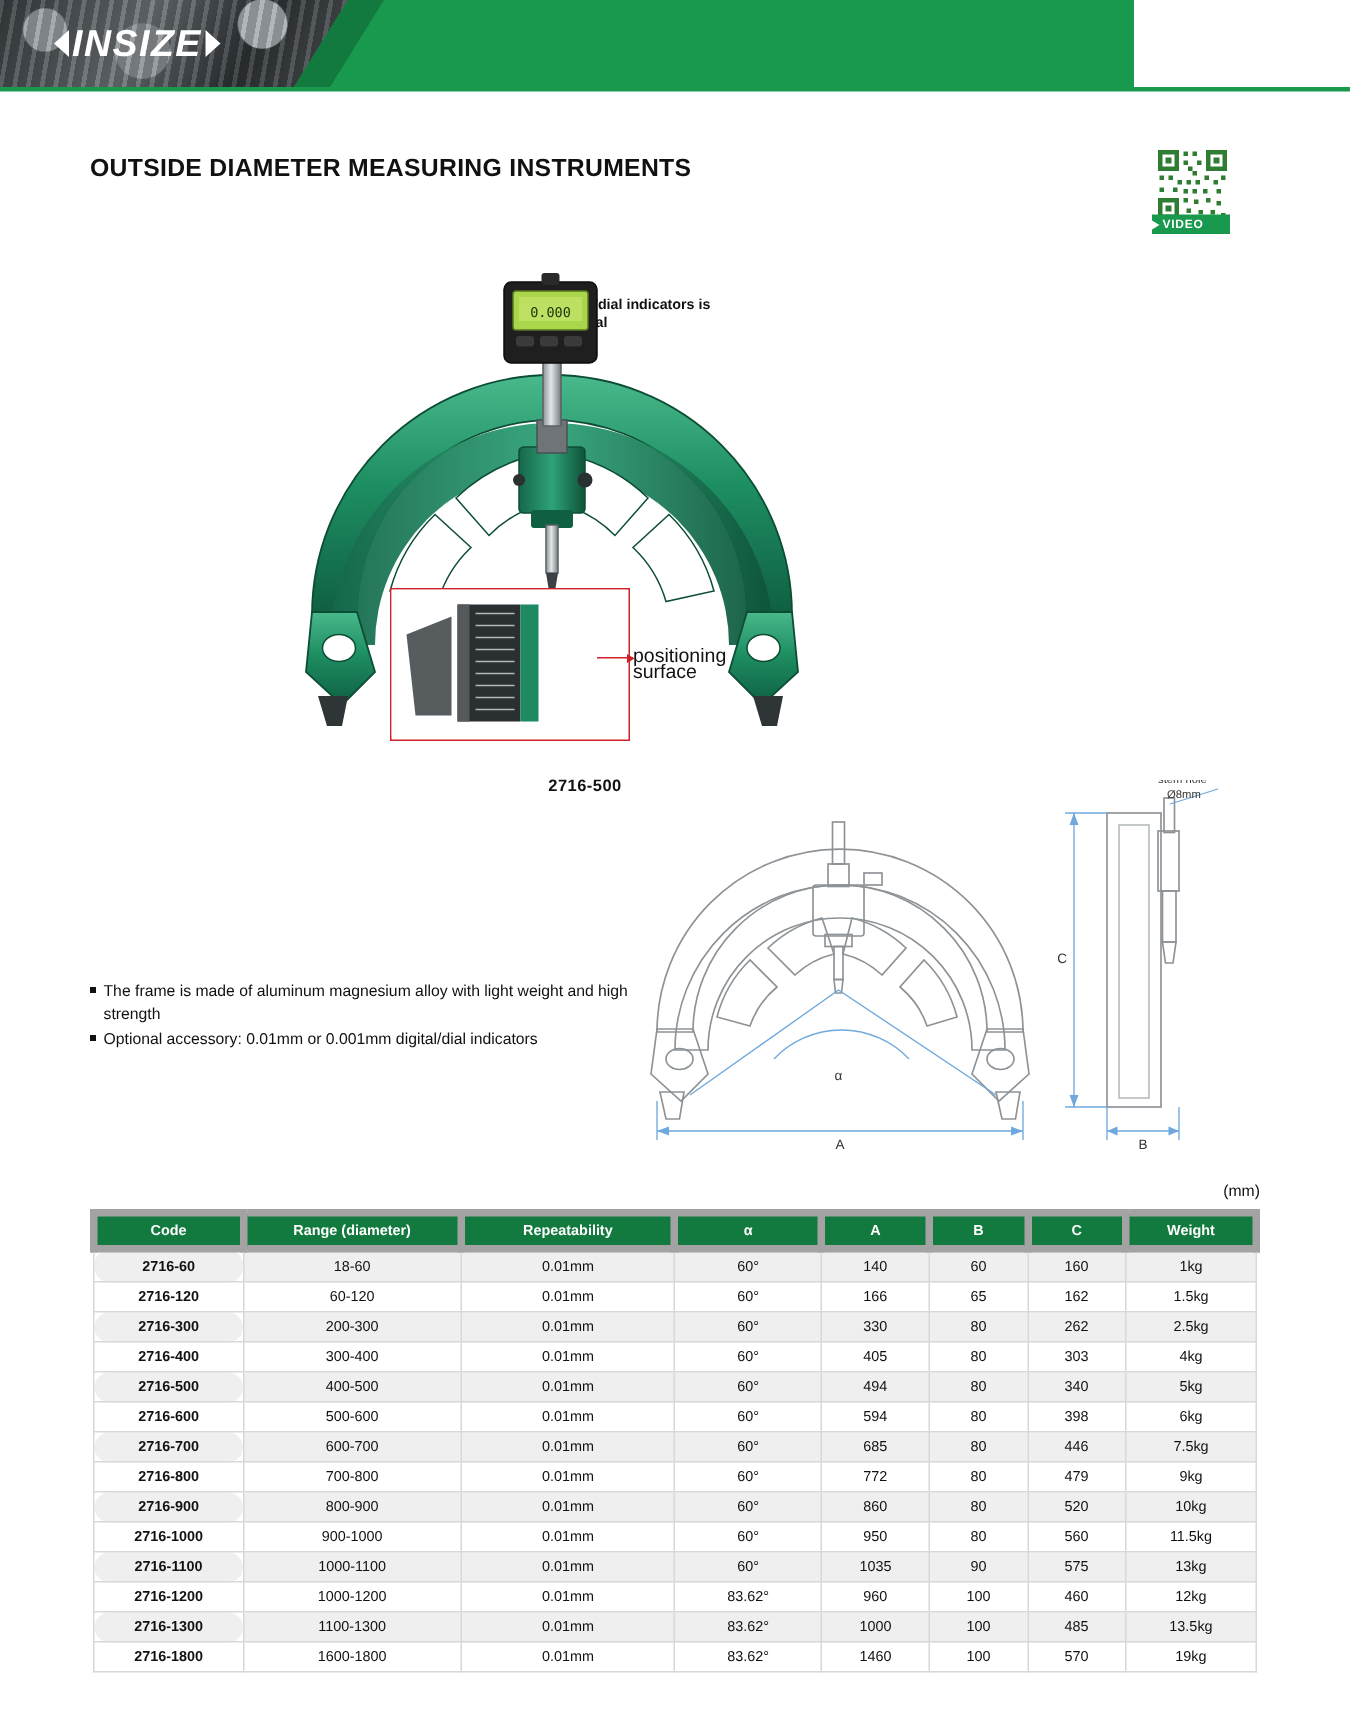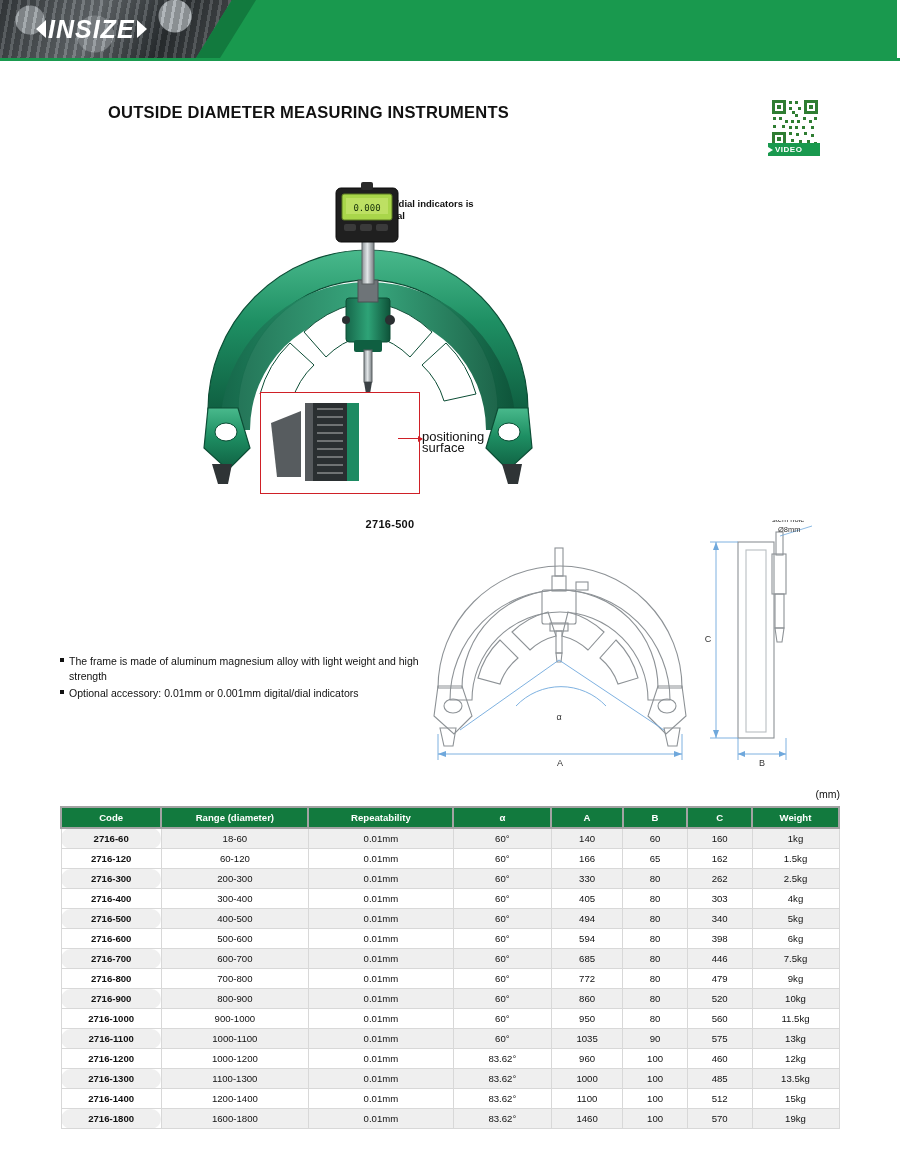--- a/index.html
+++ b/index.html
@@ -7,21 +7,21 @@
     width:900px;height:1156px;
     background:#ffffff;
     font-family:"Liberation Sans", sans-serif;
     color:#111;
     position:relative;
     overflow:hidden;
   }
 
   
   .header-band{
-    position:absolute;left:0;top:0;width:897px;height:58px;
+    position:absolute;left:0;top:0;width:756px;height:58px;
     background:#0f172a;
     overflow:hidden;
   }
   .header-photo{
     position:absolute;left:0;top:0;width:232px;height:58px;
     background:
       radial-gradient(circle at 30px 20px,#9aa0a4 0 14px,transparent 15px),
       radial-gradient(circle at 95px 34px,#8d9397 0 18px,transparent 19px),
       radial-gradient(circle at 175px 16px,#a8aeb2 0 16px,transparent 17px),
       linear-gradient(115deg,#3a3f42 0%,#6e7478 40%,#2e3336 70%,#55595c 100%);
@@ -53,21 +53,21 @@
     background:#127a3e;
     clip-path:polygon(36px 0,60px 0,24px 58px,0 58px);
   }
   .header-rule{
     position:absolute;left:0;top:58px;width:900px;height:3px;background:#19994e;
   }
 
   
   .page-title{
     position:absolute;left:60px;top:103px;
-    font-size:16.5px;font-weight:bold;letter-spacing:.2px;color:#111;margin-left:48px;
+    font-size:16.5px;font-weight:bold;letter-spacing:.2px;color:#111;
   }
 
   
   .qr-box{
     position:absolute;left:768px;top:96px;width:52px;height:52px;background:#ffffff;
     border:1px solid #fff;
   }
   .video-badge{
     position:absolute;left:768px;top:143px;width:52px;height:13px;background:#19994e;
     color:#fff;font-size:8px;font-weight:bold;text-align:left;line-height:13px;
@@ -122,21 +122,21 @@
   .mm-label{
     position:absolute;left:0;top:788px;width:840px;text-align:right;
     font-size:10.5px;font-weight:normal;color:#111;
   }
   table.spec{
     position:absolute;left:60px;top:806px;border-collapse:collapse;
     font-size:9.6px;color:#111;width:780px;
   }
   table.spec th{
     background:#127a3e;color:#ffffff;font-weight:bold;font-size:9.6px;
-    border:2px solid #a3a3a3;height:19px;padding:0;text-align:center;
+    border:5px solid #a3a3a3;height:19px;padding:0;text-align:center;
   }
   table.spec td{
     border:1px solid #d8d8d8;height:19px;padding:0;text-align:center;
   }
   table.spec tbody tr:nth-child(odd) td{background:#efefef;}
   table.spec tbody tr:nth-child(even) td{background:#ffffff;}
   table.spec td.code{font-weight:bold;border-radius:10px;}
   .c0{width:88px;} .c1{width:130px;} .c2{width:128px;} .c3{width:86px;}
   .c4{width:62px;} .c5{width:56px;} .c6{width:56px;} .c7{width:76px;}
 </style>
@@ -539,30 +539,20 @@
         <td class="c0 code">2716-1300</td>
         <td class="c1">1100-1300</td>
         <td class="c2">0.01mm</td>
         <td class="c3">83.62°</td>
         <td class="c4">1000</td>
         <td class="c5">100</td>
         <td class="c6">485</td>
         <td class="c7">13.5kg</td>
       </tr>
       <tr>
-        <td class="c0 code">2716-1400</td>
-        <td class="c1">1200-1400</td>
-        <td class="c2">0.01mm</td>
-        <td class="c3">83.62°</td>
-        <td class="c4">1100</td>
-        <td class="c5">100</td>
-        <td class="c6">512</td>
-        <td class="c7">15kg</td>
-      </tr>
-      <tr>
         <td class="c0 code">2716-1800</td>
         <td class="c1">1600-1800</td>
         <td class="c2">0.01mm</td>
         <td class="c3">83.62°</td>
         <td class="c4">1460</td>
         <td class="c5">100</td>
         <td class="c6">570</td>
         <td class="c7">19kg</td>
       </tr>
     </tbody>

